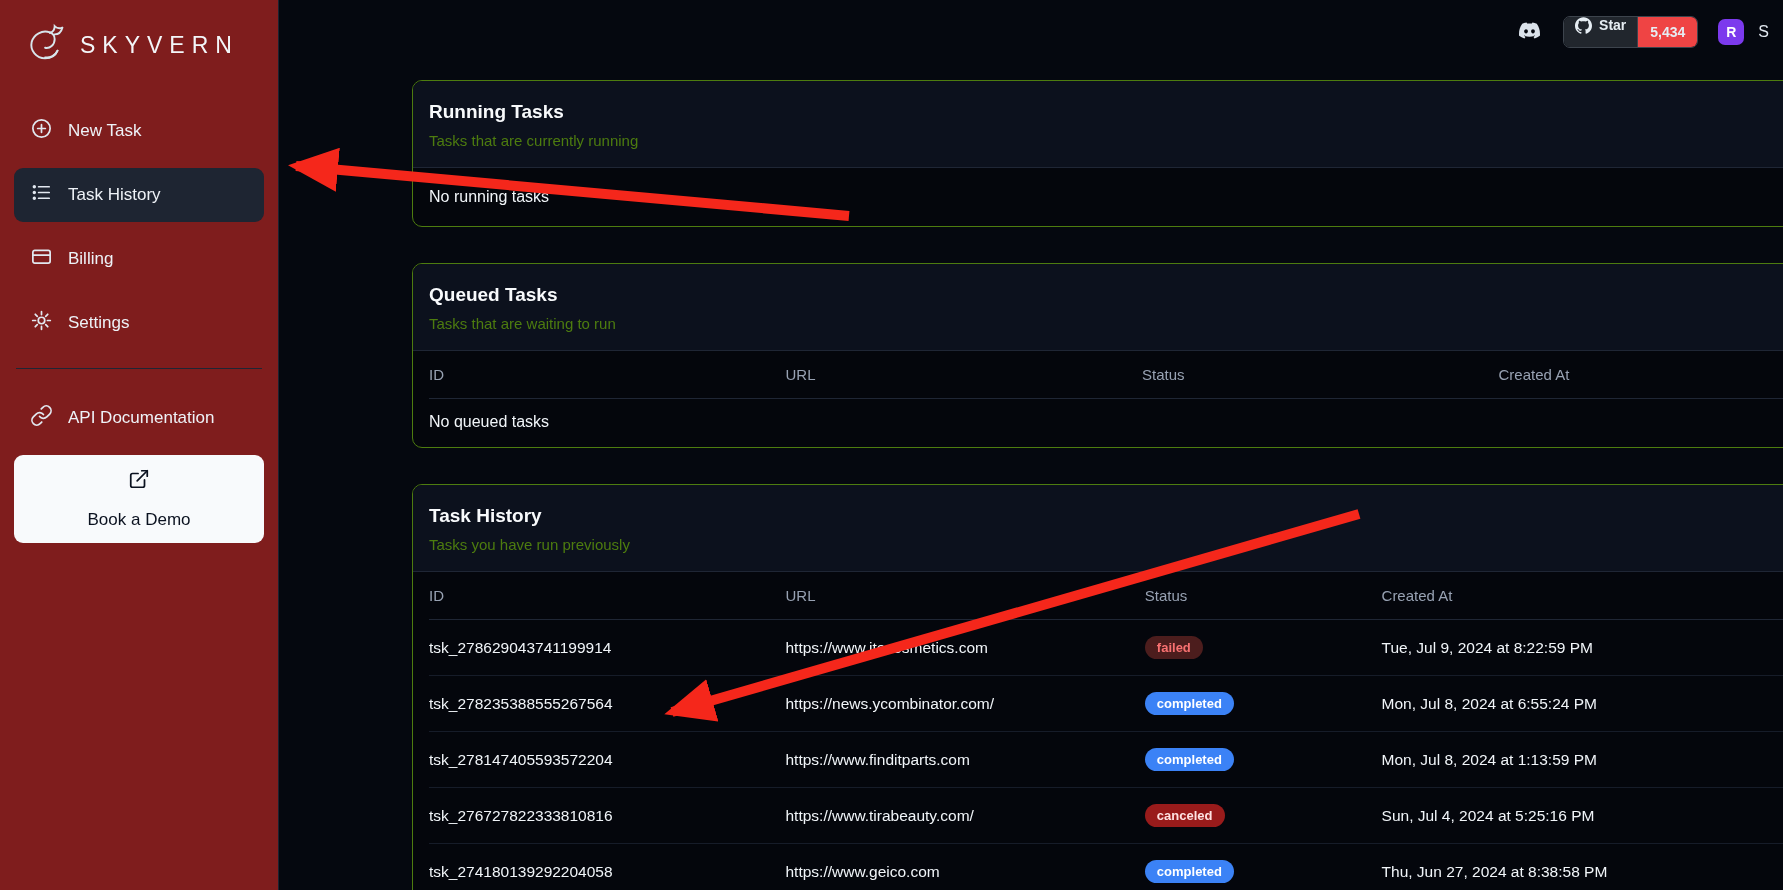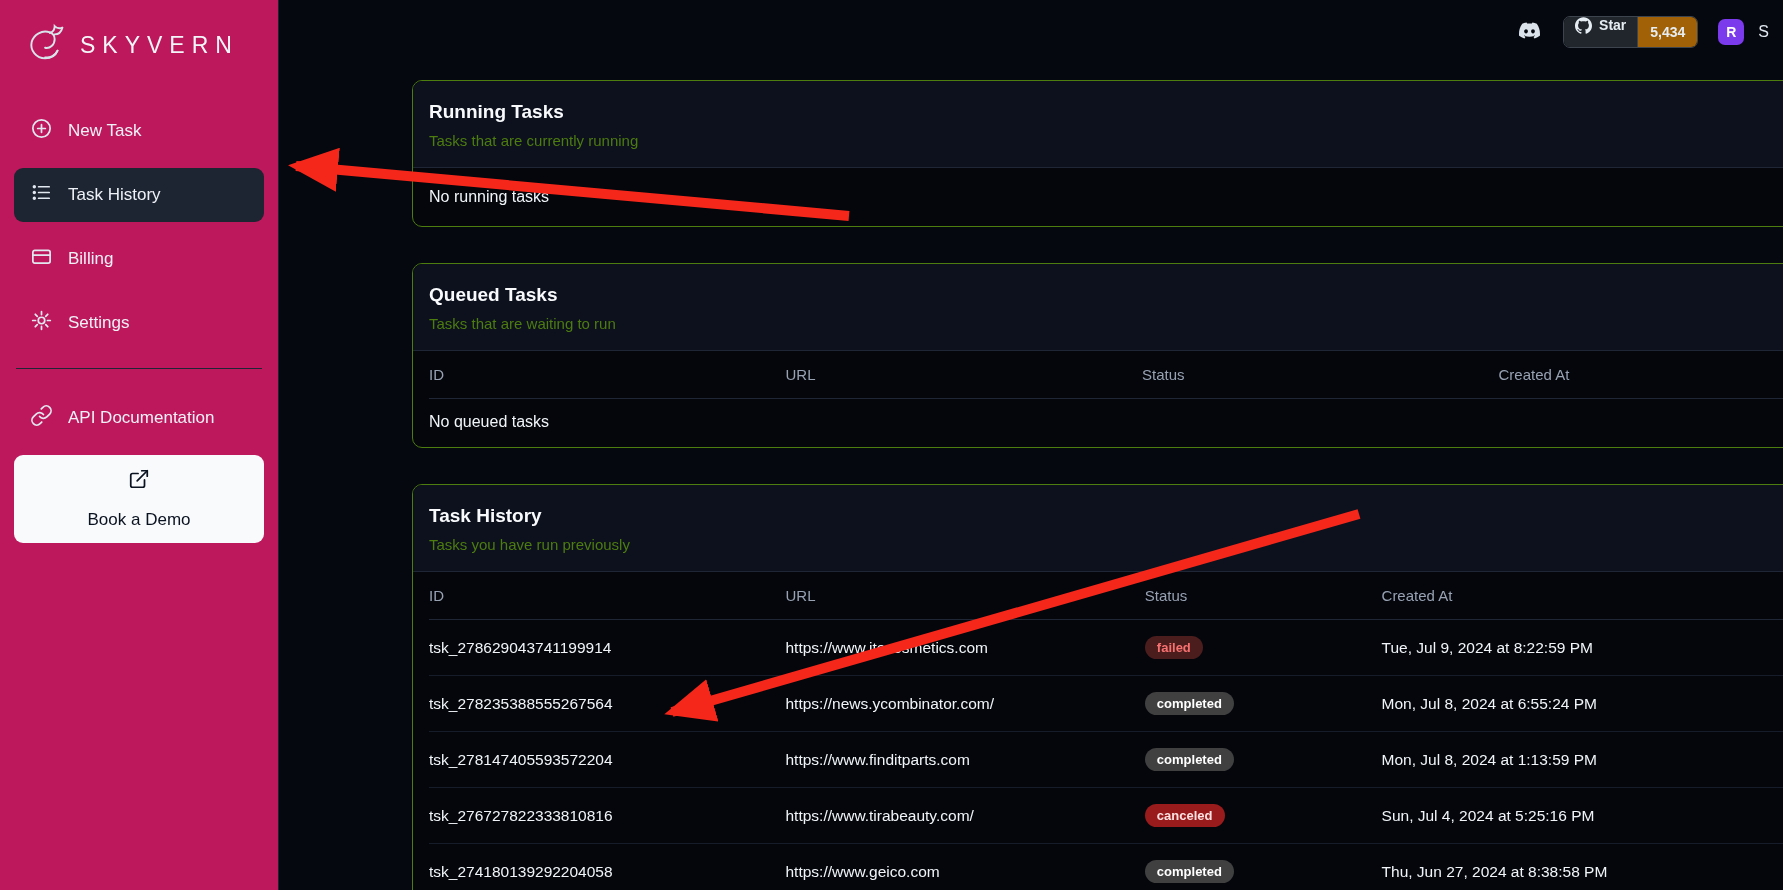--- a/index.html
+++ b/index.html
@@ -2,41 +2,41 @@
 <html><head>
 <meta charset="utf-8">
 <style>
   * { margin:0; padding:0; box-sizing:border-box; }
   html,body { width:1783px; height:890px; overflow:hidden; background:#05080f;
     font-family:"Liberation Sans", sans-serif; color:#f1f5f9; }
   .app { position:relative; width:1783px; height:890px; display:flex; overflow:hidden; }
 
   
   .sidebar { width:279px; min-width:279px; height:100%; border-right:1px solid #1b2230;
-    padding-top:14px; background:#be185d; }
+    padding-top:14px; background:#7f1d1d; }
   .brand { display:flex; align-items:center; gap:10px; padding:6px 20px 0 24px; margin-bottom:34px; }
   .brand-text { font-size:23px; letter-spacing:7px; font-weight:500; color:#f3f6f9; }
   .nav-item { display:flex; align-items:center; gap:15px; margin:0 14px 10px 14px;
     padding:13px 16px; border-radius:9px; font-size:17px; color:#eef2f7; cursor:pointer; }
   .nav-item.active { background:#1e2532; }
   .nav-item svg { flex:0 0 auto; }
   .divider { height:1px; background:#1f2635; margin:18px 16px 22px 16px; }
   .demo-btn { display:flex; align-items:center; gap:15px; margin:4px 14px; padding:13px 16px;
     border-radius:9px; font-size:17px; background:#f8fafc; color:#0b1220; cursor:pointer;flex-direction:column; }
 
   
   .main { flex:1; position:relative; overflow:hidden; }
   .topbar { height:64px; display:flex; align-items:center; justify-content:flex-end; gap:20px;
     padding-right:14px; }
   .icon-btn { background:none; border:none; cursor:pointer; display:flex; align-items:center; }
   .gh-widget { display:flex; align-items:stretch; height:32px; border:1px solid #3d444d;
     border-radius:7px; overflow:hidden; cursor:pointer; }
   .gh-seg1 { display:flex; align-items:flex-start; gap:7px; background:#21262d; padding:0 11px;
     font-size:14px; font-weight:700; color:#e6edf3; }
-  .gh-seg2 { display:flex; align-items:center; background:#a16207; padding:0 12px; font-size:14px;
+  .gh-seg2 { display:flex; align-items:center; background:#ef4444; padding:0 12px; font-size:14px;
     font-weight:700; color:#e6edf3; border-left:1px solid #3d444d; }
   .avatar { width:26px; height:26px; border-radius:7px; background:#7c3aed; color:#fff;
     display:flex; align-items:center; justify-content:center; font-size:14px; font-weight:700; cursor:pointer; }
   .partial-user { font-size:16px; color:#e2e8f0; margin-left:-6px; white-space:nowrap; }
 
   
   .content { padding:16px 0 0 133px; }
   .card { width:1460px; background:#04060c; border:1px solid #4d7c0f; border-radius:10px;
     margin-bottom:36px; overflow:hidden; }
   .card-header { background:#0c111d; padding:20px 16px 18px 16px; border-bottom:1px solid #1f2635; }
@@ -49,21 +49,21 @@
   .thead { display:grid; align-items:center; color:#98a2b3; font-size:15px;
     border-bottom:1px solid #1f2635; padding:15px 0; }
   .cols4 { grid-template-columns:25% 25% 25% 25%; }
   .cols5 { grid-template-columns:25% 25.2% 16.6% 29.9% 1fr; }
   .trow { display:grid; align-items:center; font-size:15.5px; color:#f1f5f9;
     border-bottom:1px solid #161c29; padding:16px 0; cursor:pointer; }
   .trow:last-child { border-bottom:none; }
   .empty-cell { padding:14px 0 16px 0; font-size:16px; color:#f1f5f9; }
 
   .badge { display:inline-block; padding:4px 12px; border-radius:999px; font-size:13px; font-weight:700; }
-  .badge[data-status="completed"] { background:#404040; color:#ffffff; }
+  .badge[data-status="completed"] { background:#3b82f6; color:#ffffff; }
   .badge[data-status="failed"]    { background:#4c1d1d; color:#f87171; }
   .badge[data-status="canceled"]  { background:#991b1b; color:#fee2e2; }
 
   .actions { text-align:right; }
   .dots-btn { background:none; border:none; color:#cbd5e1; font-size:19px; font-weight:700;
     letter-spacing:2px; cursor:pointer; line-height:10px; padding:4px 6px; }
 
   .arrows { position:absolute; inset:0; width:1783px; height:890px; z-index:60; pointer-events:none; }
 </style>
 </head>

